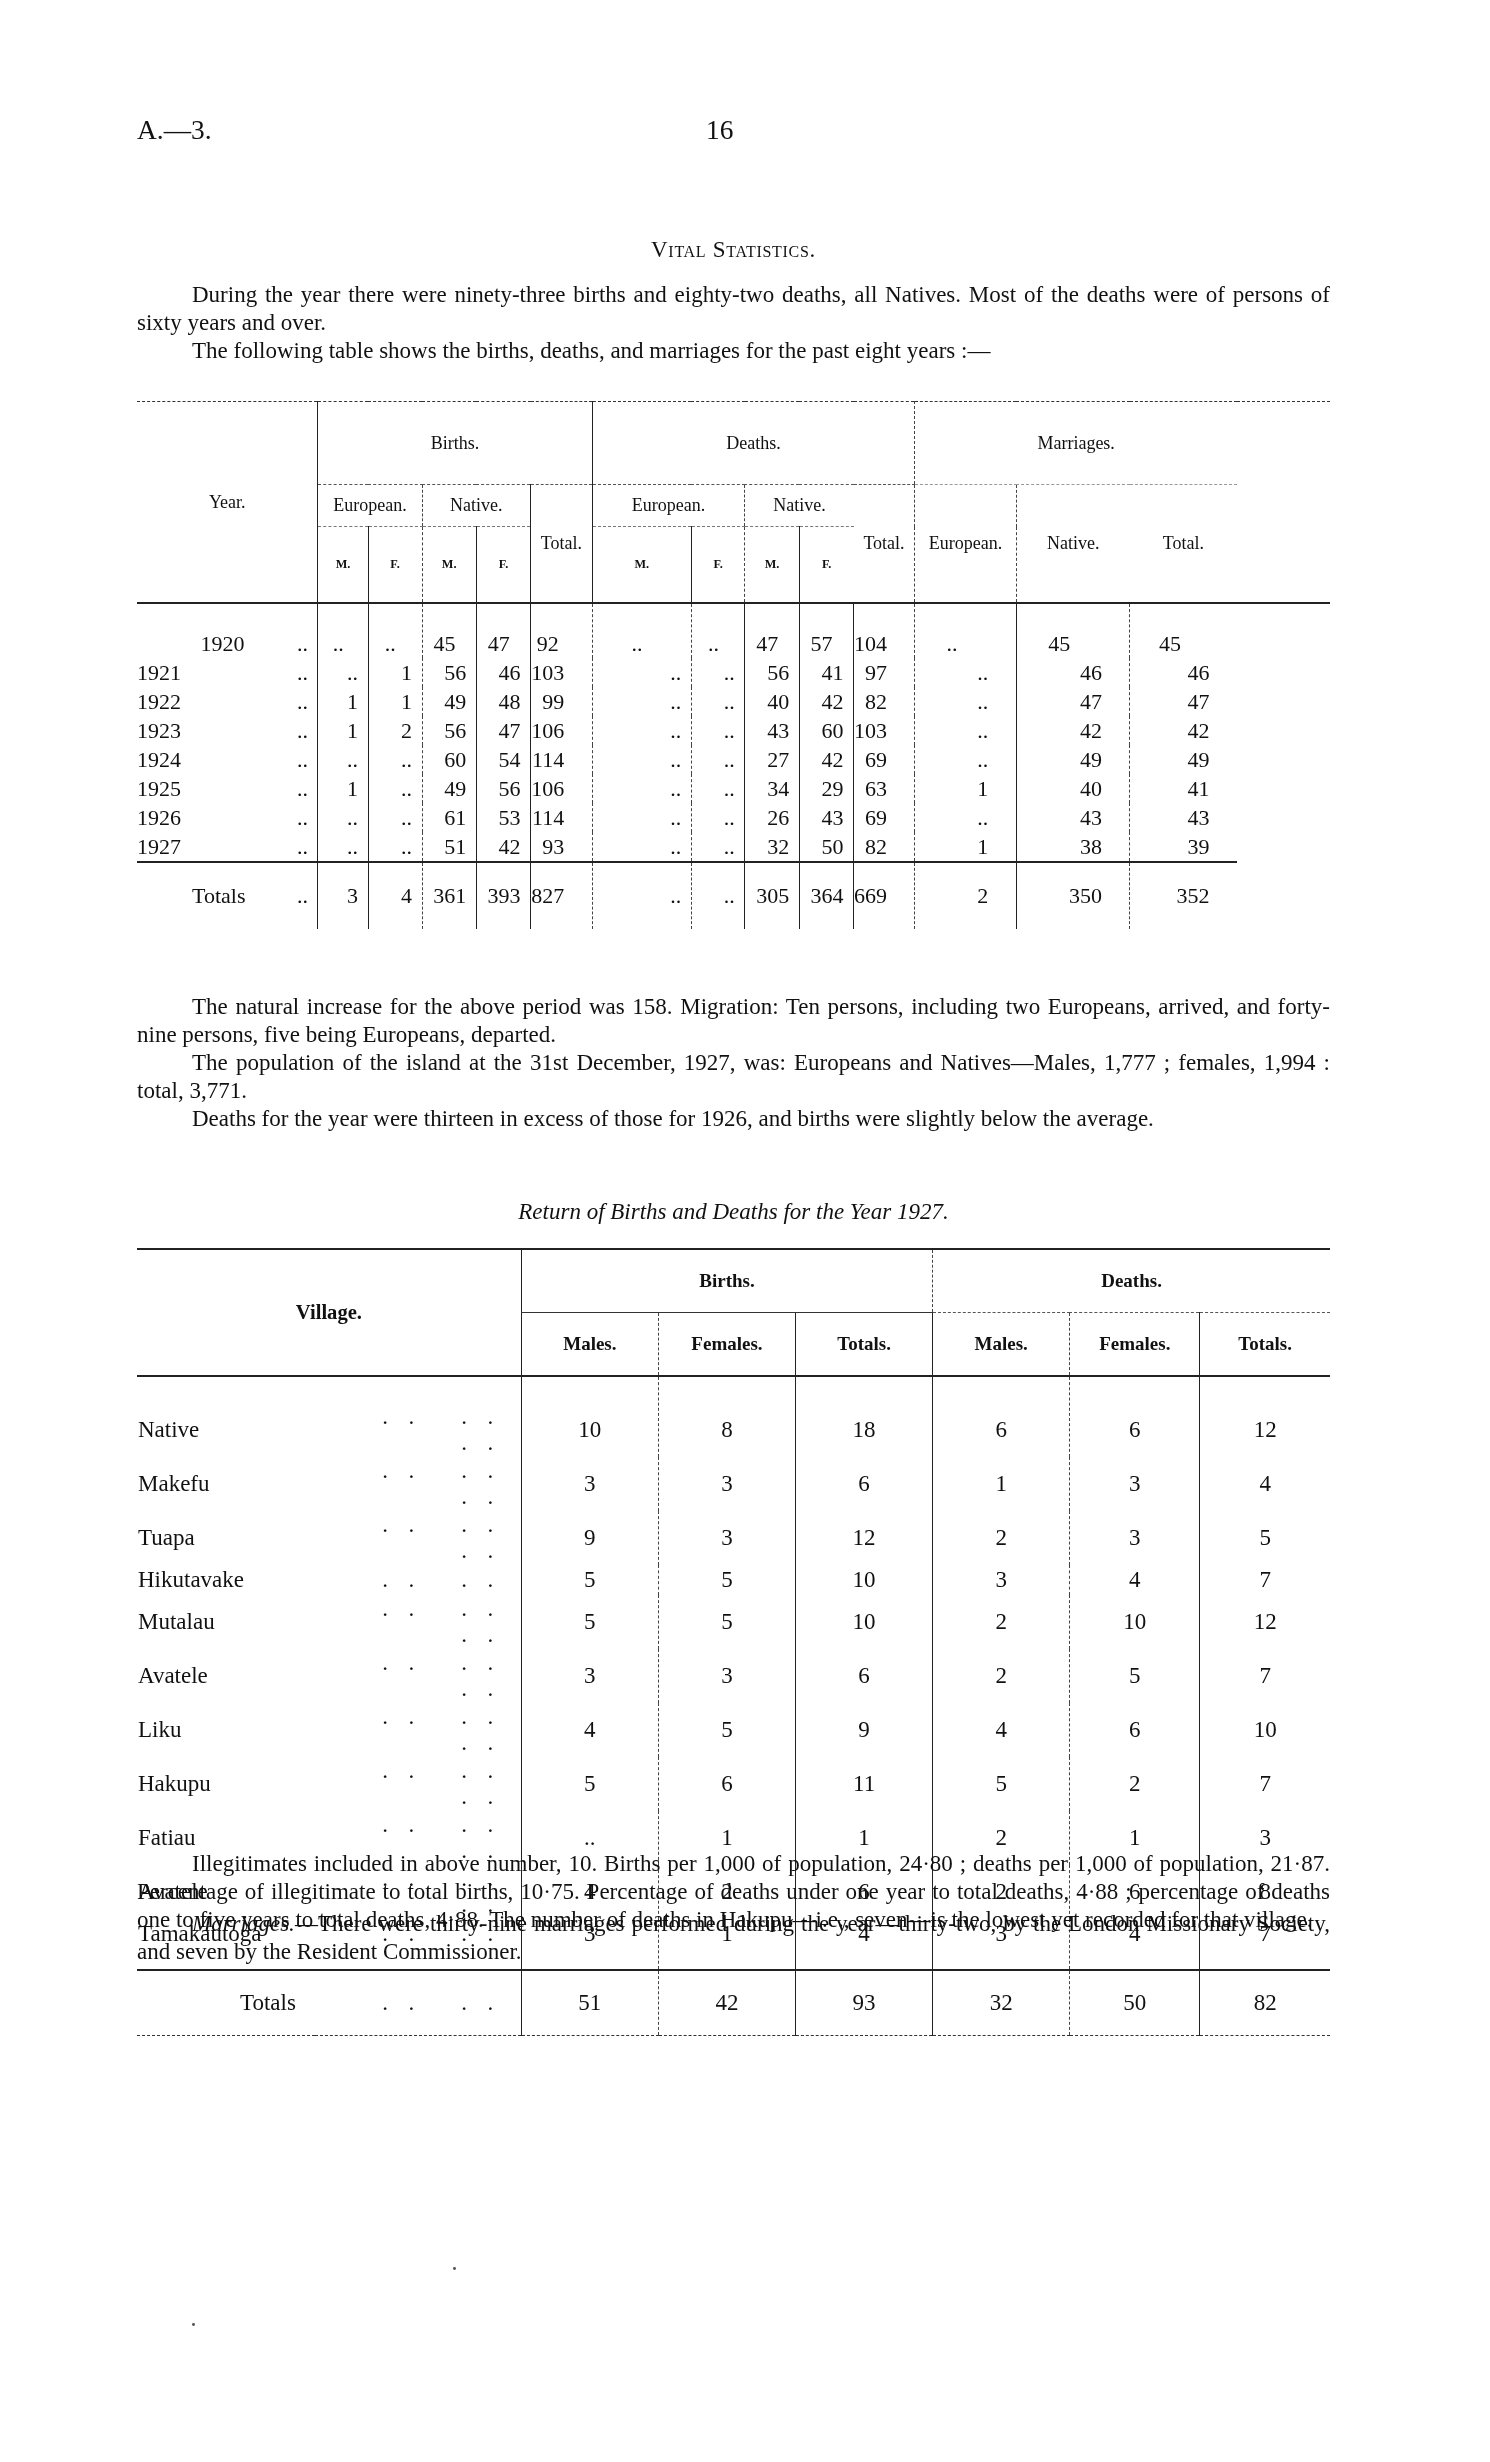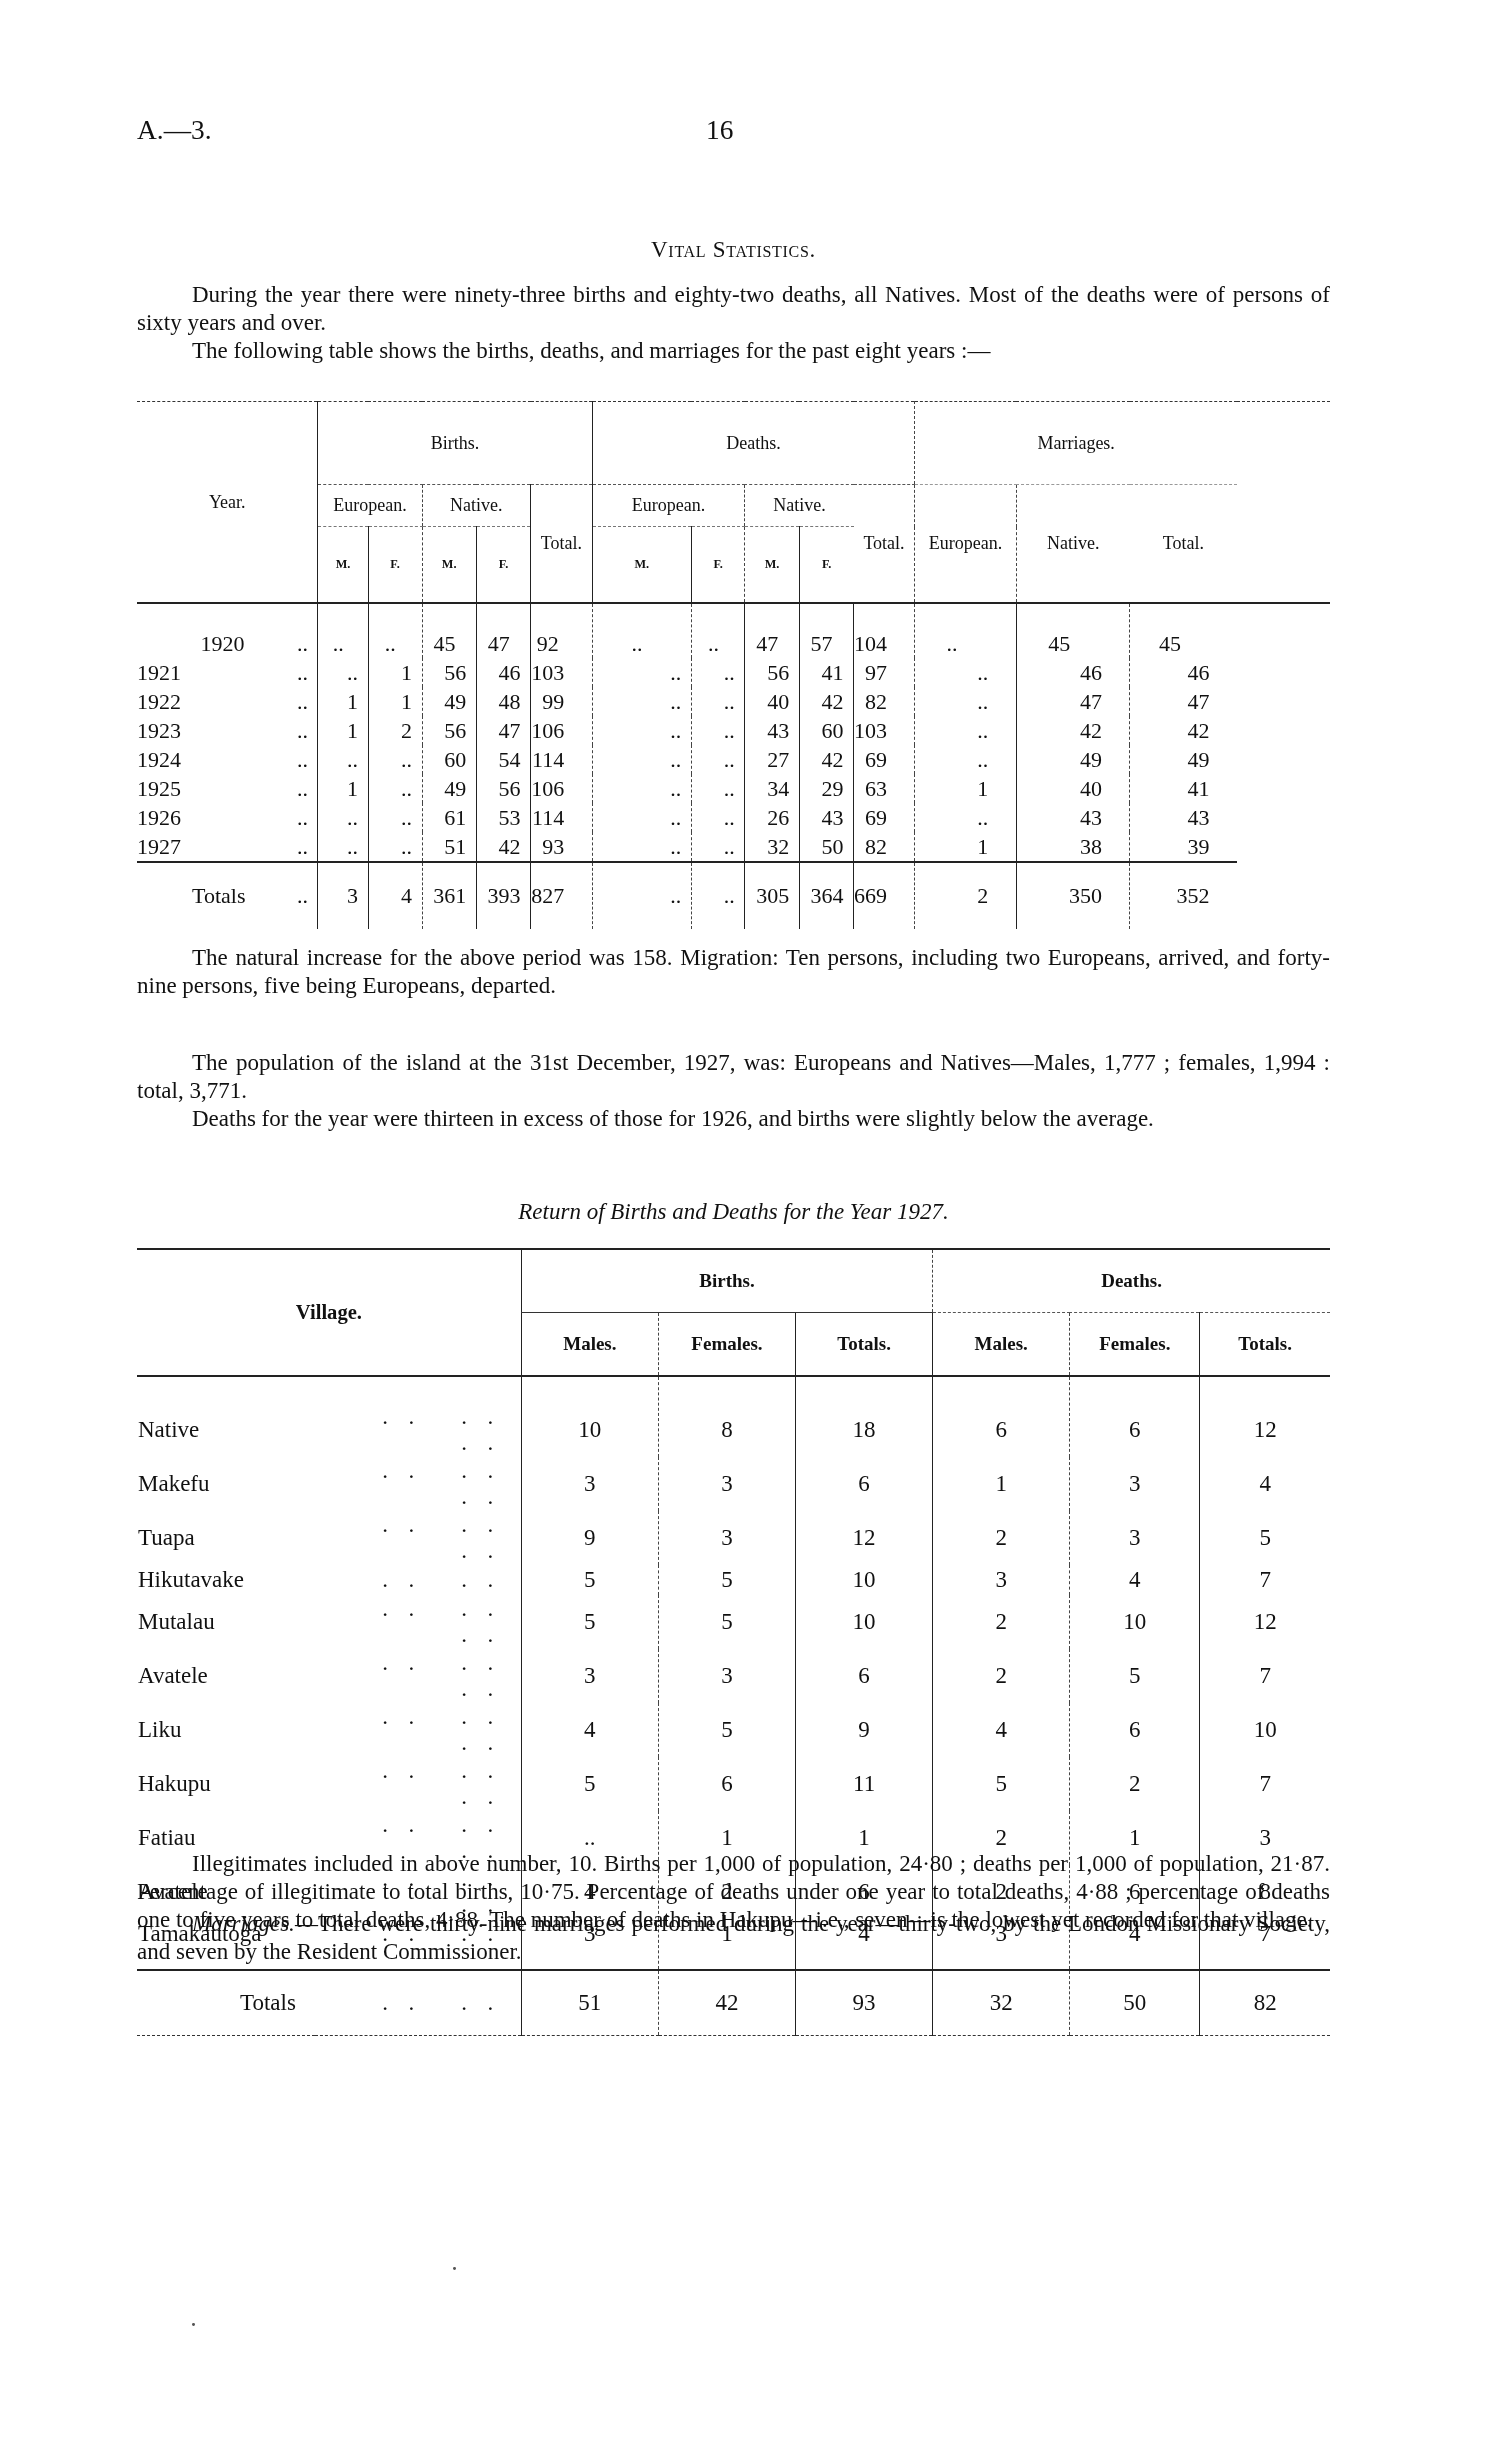--- a/index.html
+++ b/index.html
@@ -27,21 +27,21 @@
   .vl { border-left: 1.4px solid #222; }
   .vld { border-left: 1.4px dashed #444; }
   .hl-top { border-top: 1.4px dashed #333; }
   .hl-bot { border-bottom: 2.1px solid #222; }
   .t1 td { height: 29px; text-align: right; padding-right: 9.6px; }
   .t1 td.year { text-align: left; padding-left: 0; }
   .t1 tr.totals td { height: 66px; border-top: 2.1px solid #222; }
   .t1 tr.first td { padding-top: 25px; text-align: center; }
   .t1 tr.last td { }
 
-  .p3 { top: 944px; }
+  .p3 { top: 993px; }
   .p4 { top: 1049px; }
   .p5 { top: 1105px; }
   .caption { position: absolute; left: 0; width: 1193px; top: 1199px; text-align: center;
     font-size: 23px; font-style: italic; }
 
   .t2 { left: 0; top: 1248px; width: 1193px; }
   .t2 th { font-size: 19px; font-weight: bold; text-align: center; height: 60px; }
   .t2 td { height: 28px; font-size: 23px; text-align: center; }
   .t2 td.vname { text-align: left; }
   .t2 td.vdots { text-align: right; padding-right: 6.9px; letter-spacing: 20.6px; }

